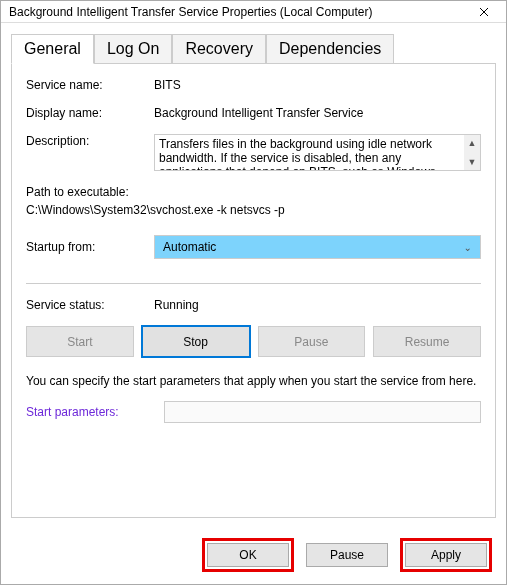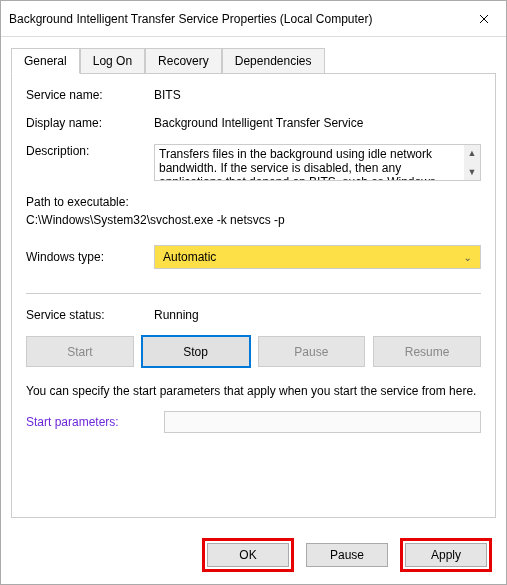--- a/index.html
+++ b/index.html
@@ -10,40 +10,40 @@
     background: #fff;
     width: 507px;
     height: 585px;
     overflow: hidden;
     color: #000;
   }
   .window { border: 1px solid #aaa; width: 507px; height: 585px; display: flex; flex-direction: column; }
   .titlebar {
     display: flex;
     align-items: center;
-    height: 36px;
+    height: 22px;
     padding-left: 8px;
     border-bottom: 1px solid #ddd;
   }
   .titlebar .title { flex: 1; font-size: 12px; }
   .titlebar .close {
     width: 45px; height: 30px;
     display: flex; align-items: center; justify-content: center;
     font-size: 13px;
   }
   .tabs {
     display: flex;
     margin: 10px 10px 0 10px;
   }
   .tab {
     padding: 5px 12px 5px 12px;
     border: 1px solid #ccc;
     border-bottom: none;
     background: #f3f3f3;
-    font-size: 12px;
+    font-size: 16px;
     position: relative;
     top: 1px;
   }
   .tab.active {
     background: #fff;
     border-bottom: 1px solid #fff;
     z-index: 2;
   }
   .panel {
     border: 1px solid #ccc;
@@ -75,21 +75,21 @@
   .desc-scroll .arrow {
     height: 16px;
     display: flex; align-items: center; justify-content: center;
     font-size: 9px;
     color: #555;
   }
   .path-row { margin-bottom: 4px; }
   .path-value { margin-bottom: 18px; }
   .select {
     border: 1px solid #ccc;
-    background: #fde047;
+    background: #7dd3fc;
     height: 24px;
     display: flex;
     align-items: center;
     padding: 0 8px;
     position: relative;
   }
   .select .chev {
     position: absolute; right: 8px; top: 50%; transform: translateY(-50%);
     font-size: 10px; color: #555;
   }
@@ -177,21 +177,21 @@
           <div class="arrow">▲</div>
           <div class="arrow">▼</div>
         </div>
       </div>
     </div>
 
     <div class="path-row">Path to executable:</div>
     <div class="path-value">C:\Windows\System32\svchost.exe -k netsvcs -p</div>
 
     <div class="row" style="align-items:center;">
-      <div class="label">Windows type:</div>
+      <div class="label">Startup from:</div>
       <div class="value select">
         <span>Automatic</span>
         <span class="chev">⌄</span>
       </div>
     </div>
 
     <hr class="divider">
 
     <div class="row">
       <div class="label">Service status:</div>

